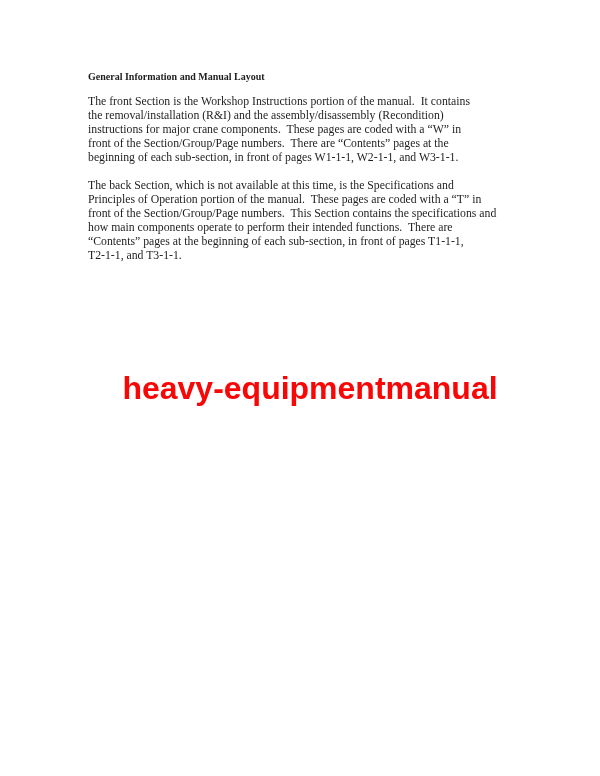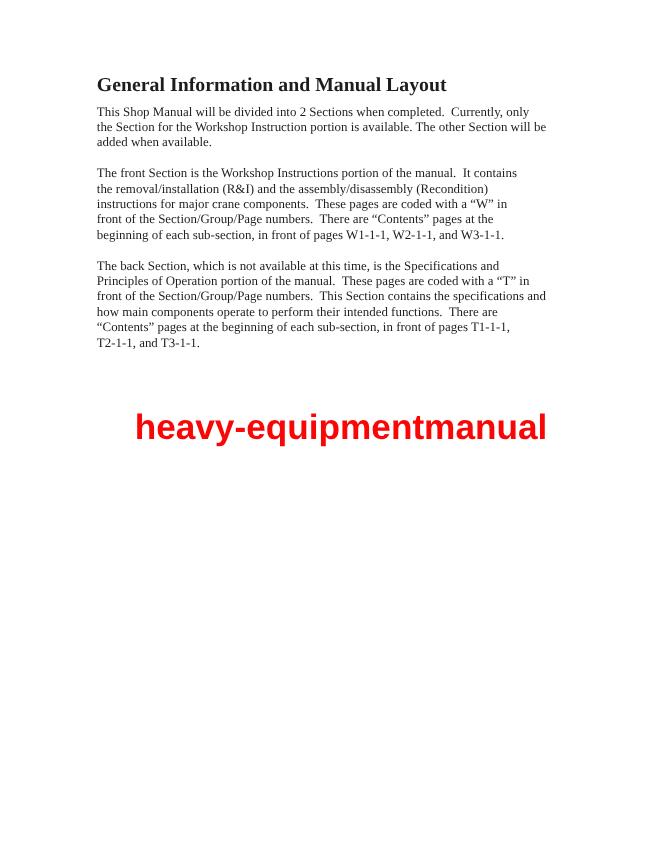--- a/index.html
+++ b/index.html
@@ -16,21 +16,21 @@
     font-family: "Liberation Serif", serif;
   }
   .content {
     position: absolute;
     left: 88px;
     top: 69px;
     width: 440px;
     color: #1d1d1d;
   }
   .heading {
-    font-size: 18px;
+    font-size: 10px;
     font-weight: bold;
     line-height: 16px;
     margin: 0 0 10px 0;
     white-space: pre;
   }
   .para {
     font-size: 11.75px;
     line-height: 14px;
     margin: 0 0 14px 0;
     white-space: pre;
@@ -48,23 +48,20 @@
     letter-spacing: 0px;
     white-space: pre;
   }
 </style>
 </head>
 <body>
 
 <div class="page">
   <div class="content">
     <h1 class="heading">General Information and Manual Layout</h1>
-    <p class="para">This Shop Manual will be divided into 2 Sections when completed.  Currently, only
-the Section for the Workshop Instruction portion is available. The other Section will be
-added when available.</p>
     <p class="para">The front Section is the Workshop Instructions portion of the manual.  It contains
 the removal/installation (R&amp;I) and the assembly/disassembly (Recondition)
 instructions for major crane components.  These pages are coded with a “W” in
 front of the Section/Group/Page numbers.  There are “Contents” pages at the
 beginning of each sub-section, in front of pages W1-1-1, W2-1-1, and W3-1-1.</p>
     <p class="para">The back Section, which is not available at this time, is the Specifications and
 Principles of Operation portion of the manual.  These pages are coded with a “T” in
 front of the Section/Group/Page numbers.  This Section contains the specifications and
 how main components operate to perform their intended functions.  There are
 “Contents” pages at the beginning of each sub-section, in front of pages T1-1-1,

